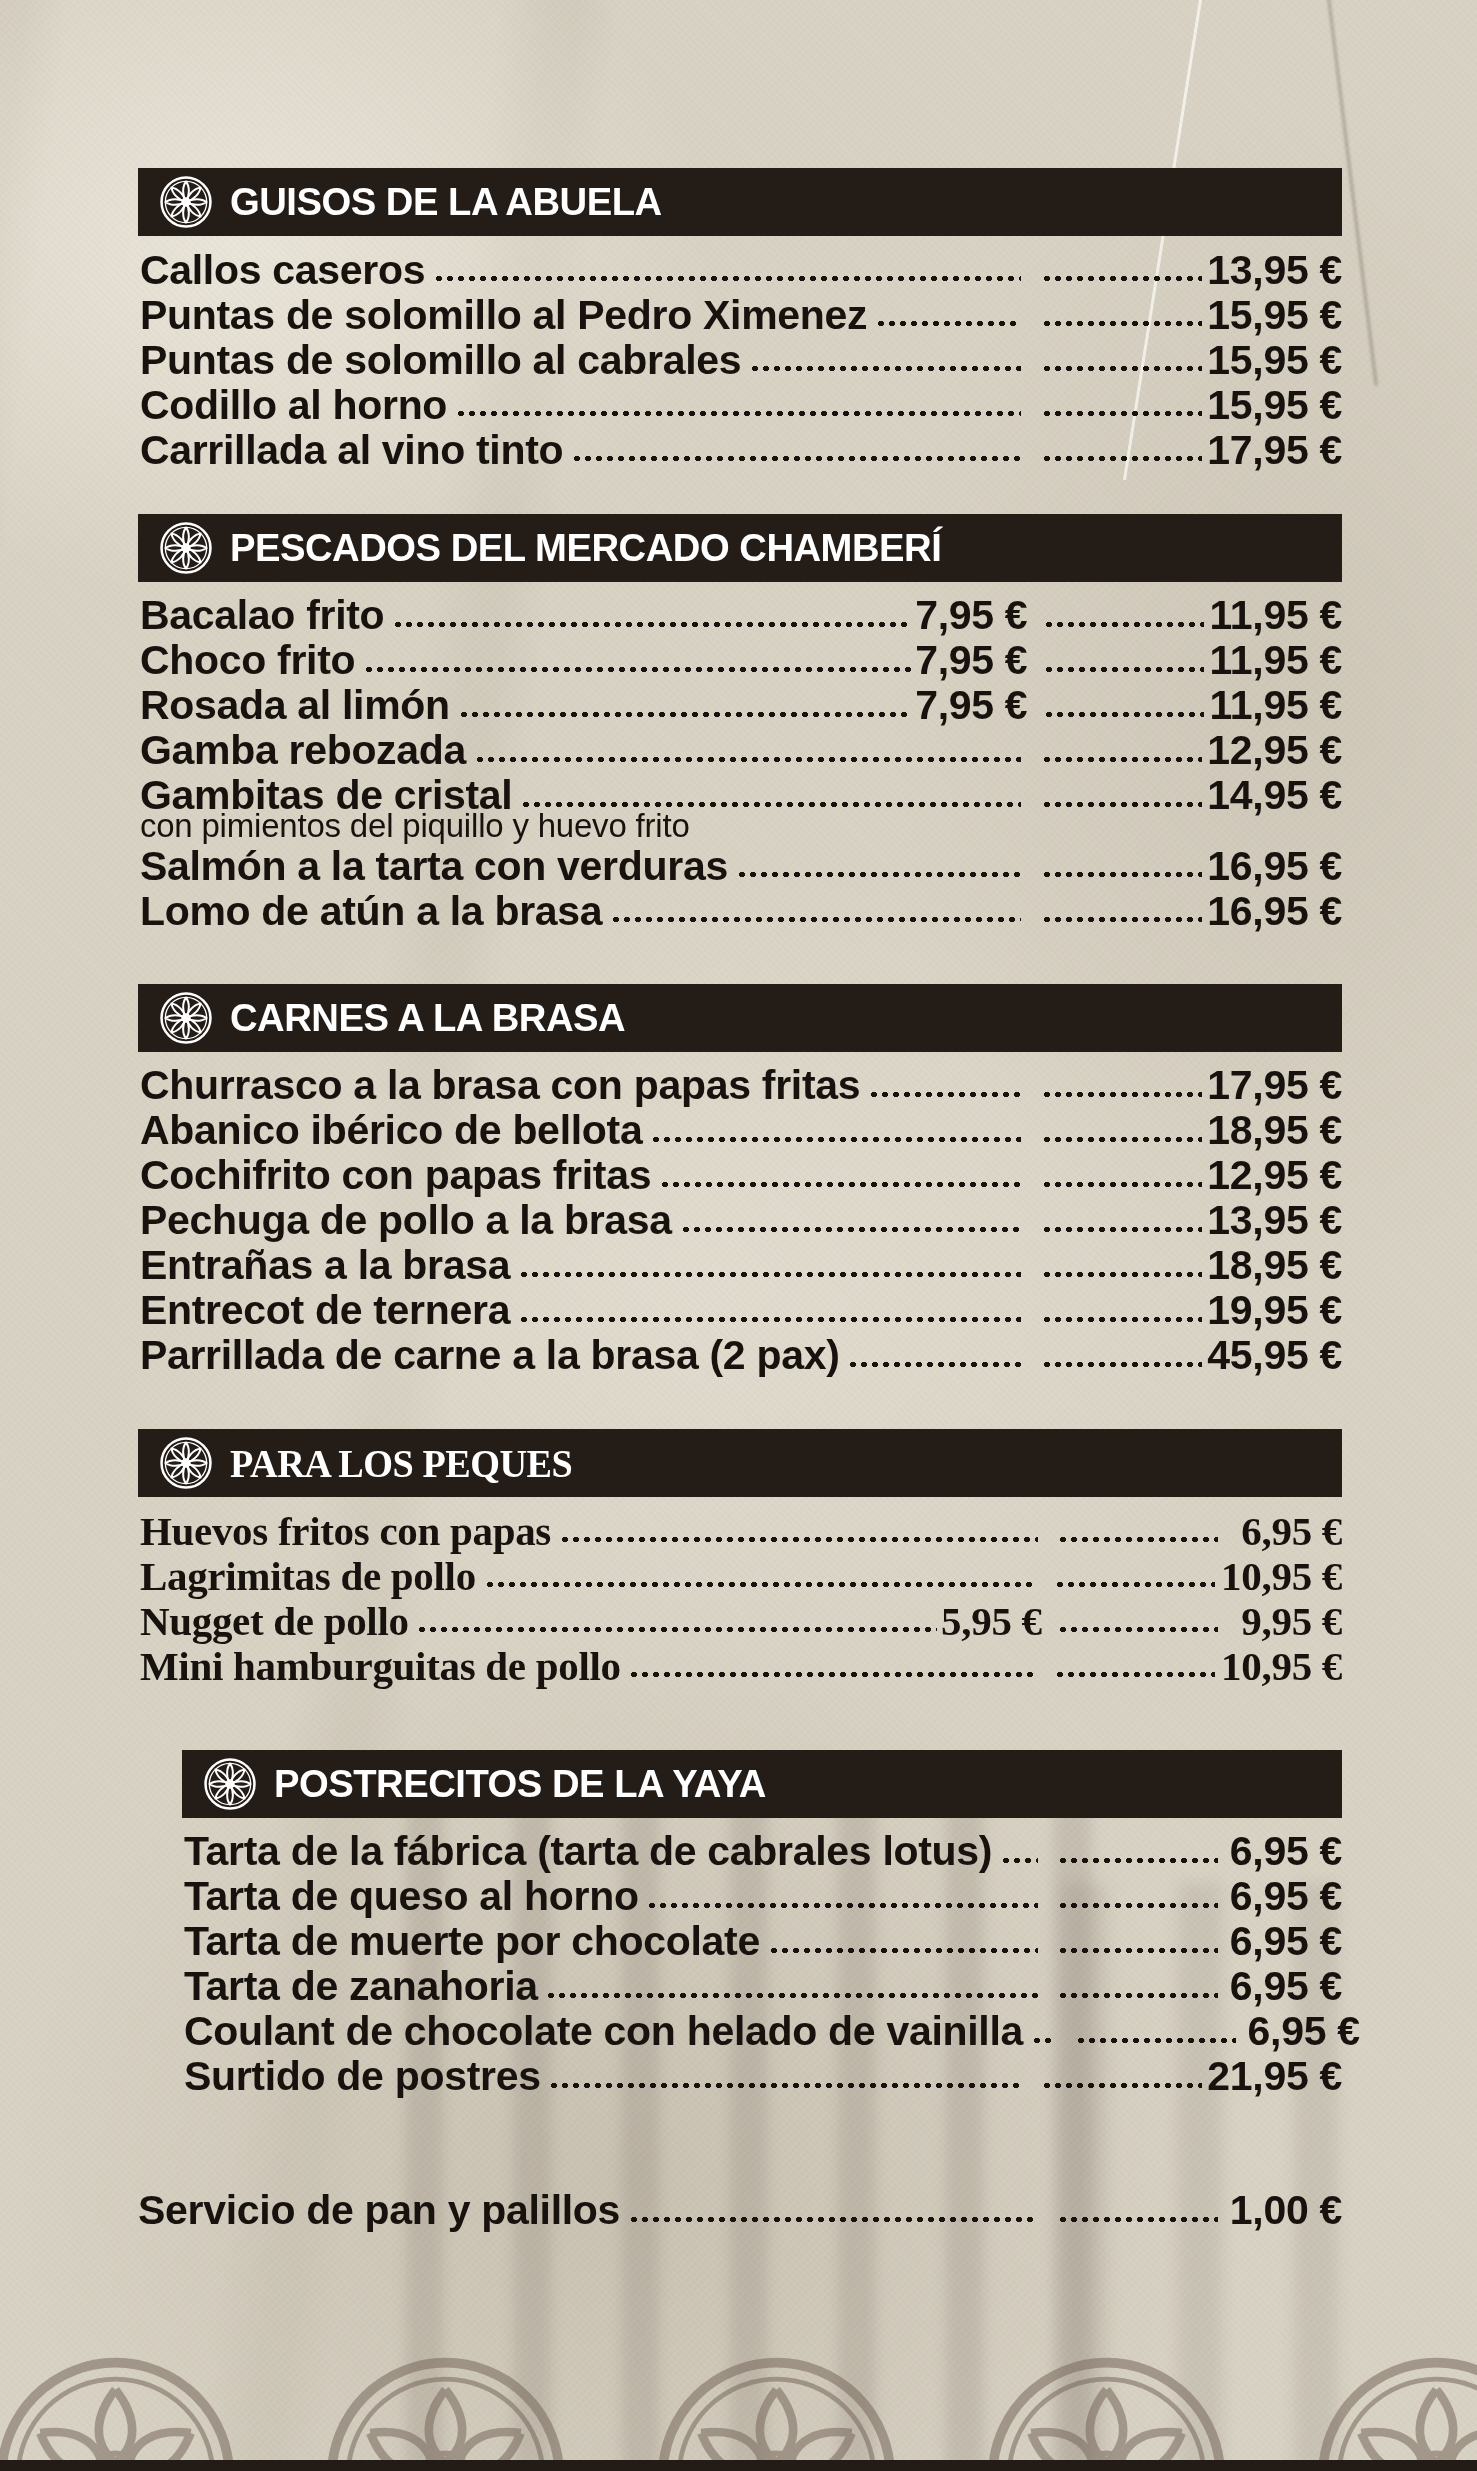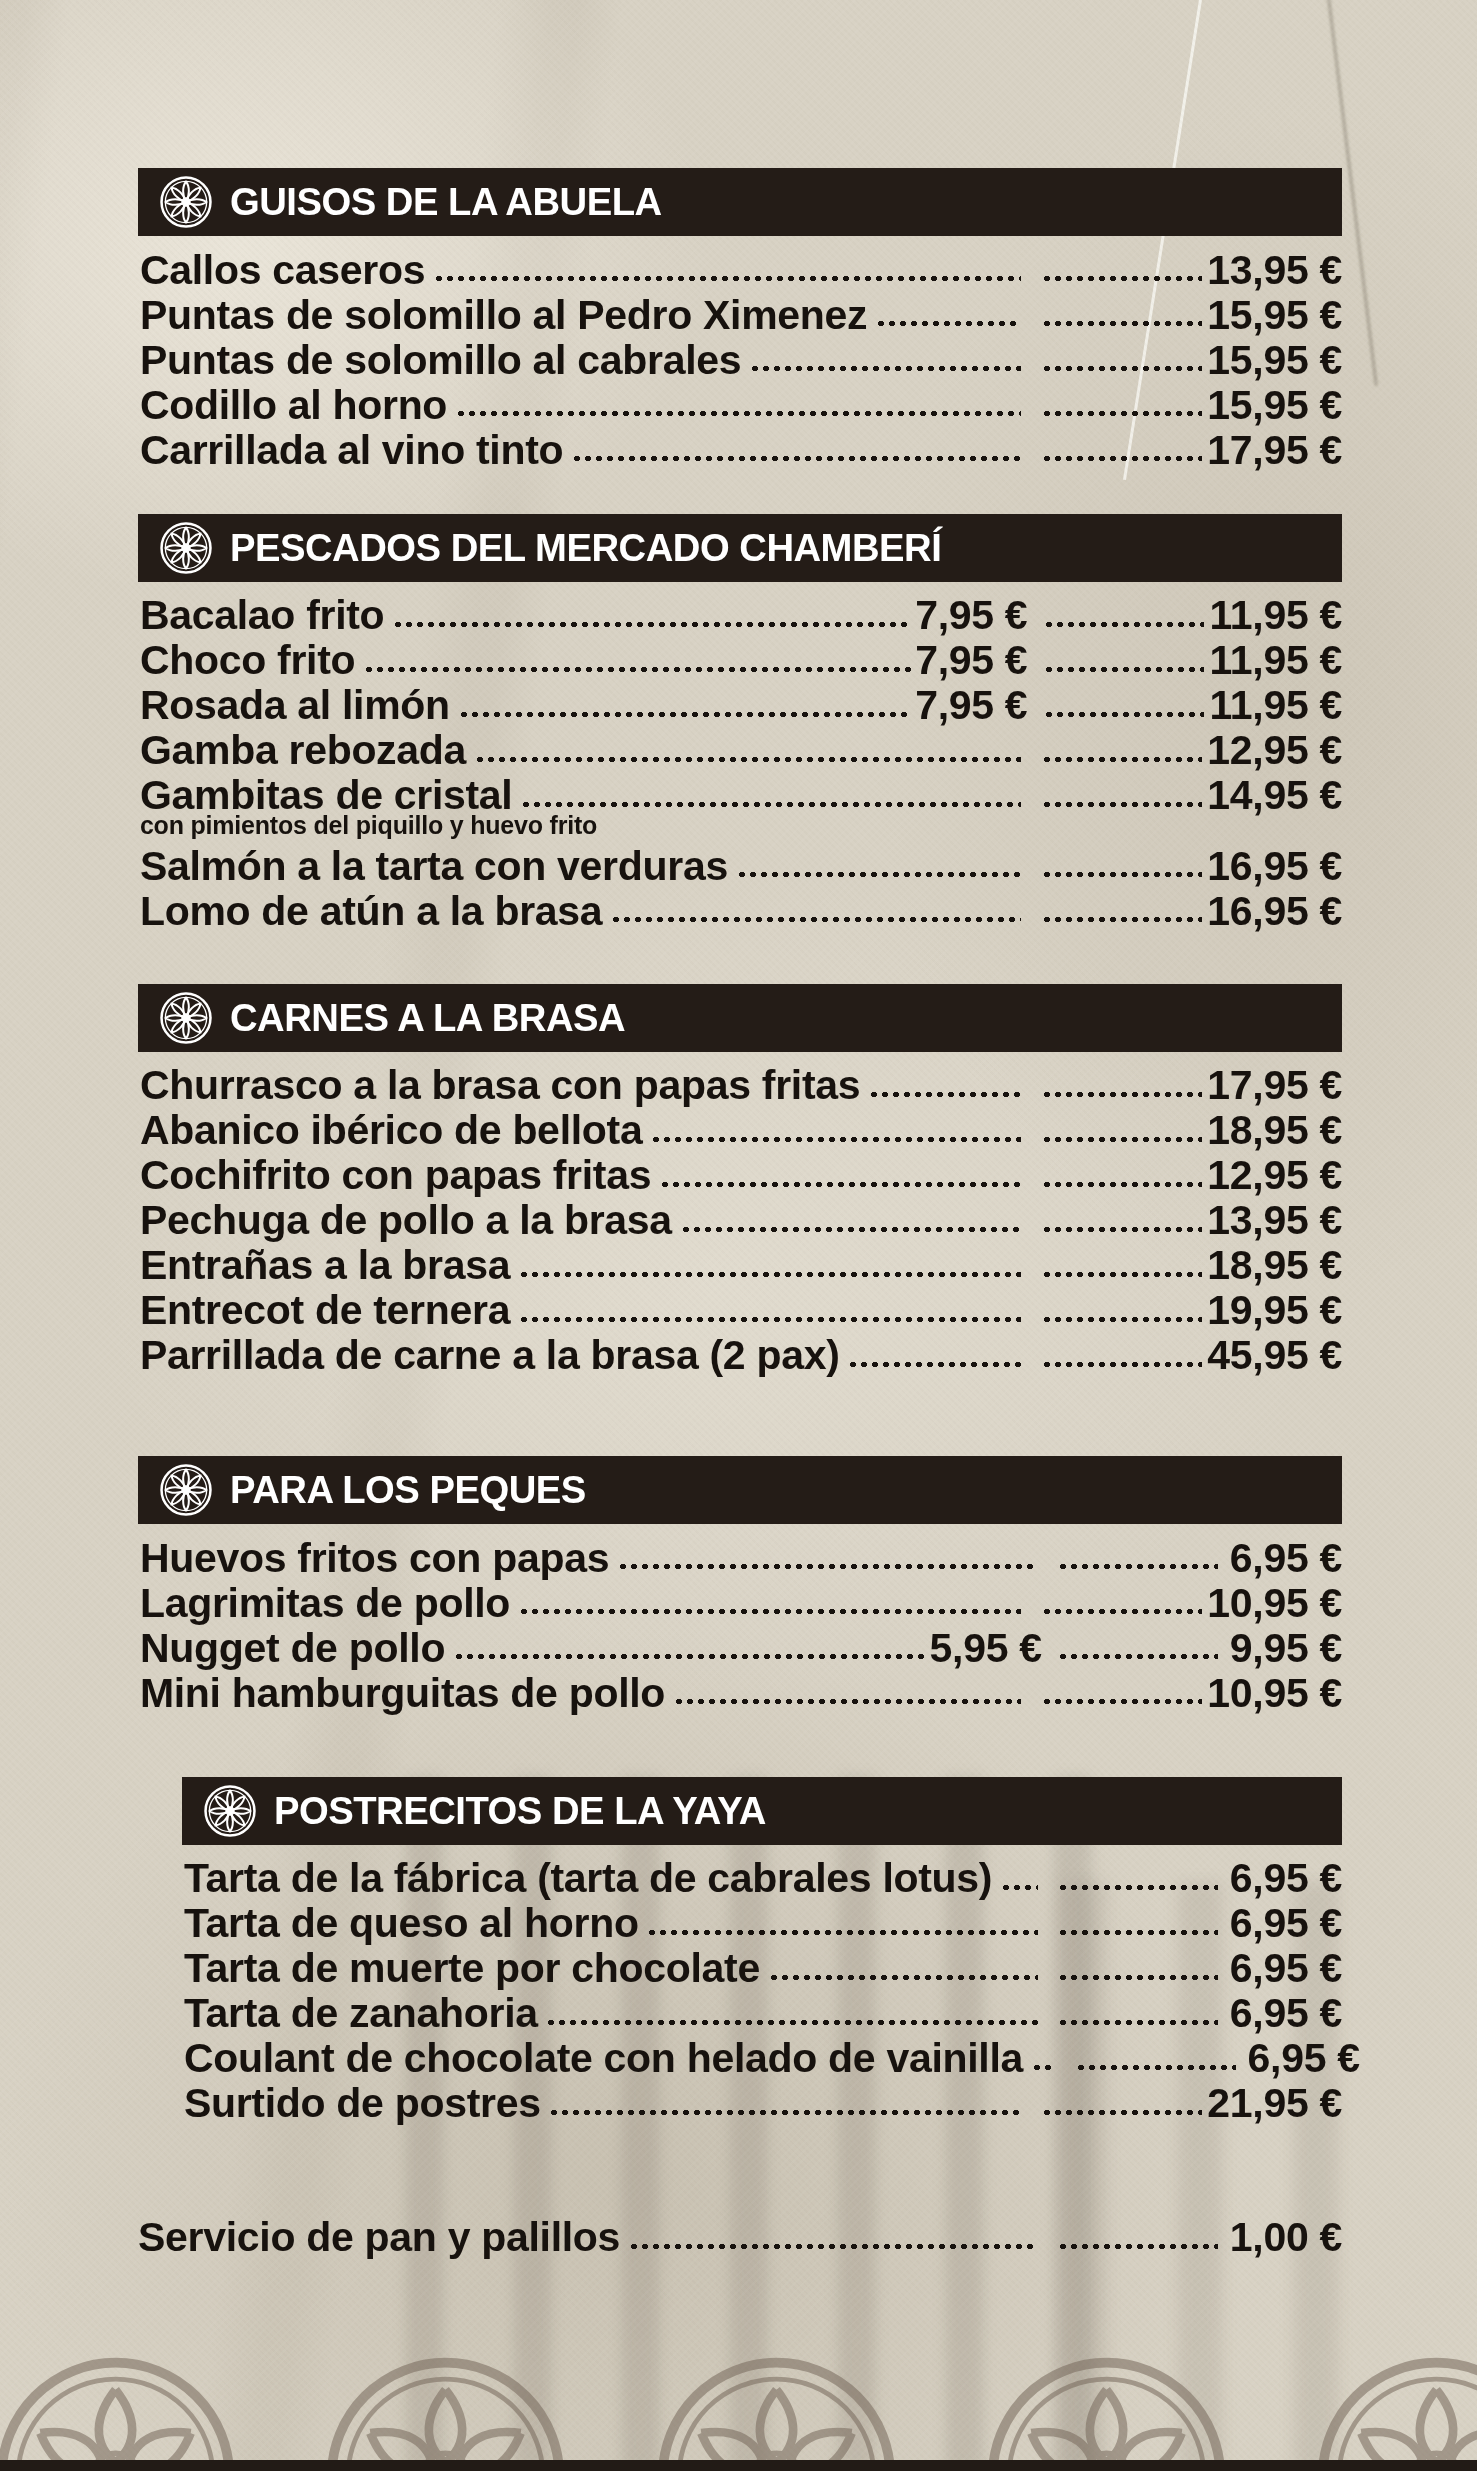--- a/index.html
+++ b/index.html
@@ -35,21 +35,21 @@
     background:rgba(255,255,252,.85); transform:rotate(9deg); opacity:.8; filter:blur(0.5px);
   }
   .vein-dark{
     position:absolute; left:1350px; top:-19.3px; width:2.9px; height:406px; pointer-events:none;
     background:rgba(70,58,46,.3); transform:rotate(-7deg); filter:blur(1.4px);
   }
   .content{position:absolute; left:138px; top:168px; width:1204px;}
   .section{display:block;}
   .section:nth-of-type(2){margin-top:41px;}
   .section:nth-of-type(3){margin-top:50px;}
-  .section:nth-of-type(4){margin-top:78px;}
+  .section:nth-of-type(4){margin-top:51px;font-family:Liberation Serif, serif;}
   .section:nth-of-type(5){margin-top:61px;margin-left:44px;}
   .sec-header{
     height:68px; background:#241c17; display:flex; align-items:center;
     padding-left:21px; box-sizing:border-box;
   }
   .sec-icon{width:54px; height:54px; flex:0 0 auto; margin-right:17.4px;}
   .sec-title{
     color:#ffffff; font-size:39px; font-weight:bold; letter-spacing:-0.5px;
     white-space:nowrap; transform:scaleX(.98); transform-origin:left center;
   }
@@ -62,21 +62,21 @@
   .dots{
     flex:1 1 auto; min-width:23px; height:6.8px; align-self:flex-end;
     margin:0 3.9px 10.6px 9.7px;
     background:radial-gradient(circle 2.9px at 3.9px 3.4px, #17120e 98%, rgba(0,0,0,0) 100%);
     background-size:11px 6.8px; background-repeat:repeat-x; background-position:left bottom;
   }
   .dots.fixed{flex:0 0 159px; margin-left:17.4px; margin-right:5.8px;}
   .mid{flex:0 0 auto; white-space:nowrap; line-height:45px;}
   .price{flex:0 0 auto; min-width:118px; text-align:right; white-space:nowrap; line-height:45px;}
   .note{
-    font-size:25px; font-weight:bold; color:#17120e; letter-spacing:-0.2px;
+    font-size:33px; font-weight:normal; color:#17120e; letter-spacing:-0.2px;
     height:33px; line-height:29px; margin-top:-7.7px;
   }
   .service-row{margin-top:89px;}
   .rosettes{position:absolute; left:0; top:2353px; width:1477px; height:119px; pointer-events:none;}
   .rosette{position:absolute; width:247px; height:247px; opacity:.55;}
   .bottom-bar{position:absolute; left:0; bottom:0; width:1477px; height:11.6px; background:#221b16;}
   .hidden-defs{position:absolute; width:0; height:0; overflow:hidden;}
 </style>
 </head>
 <body>

